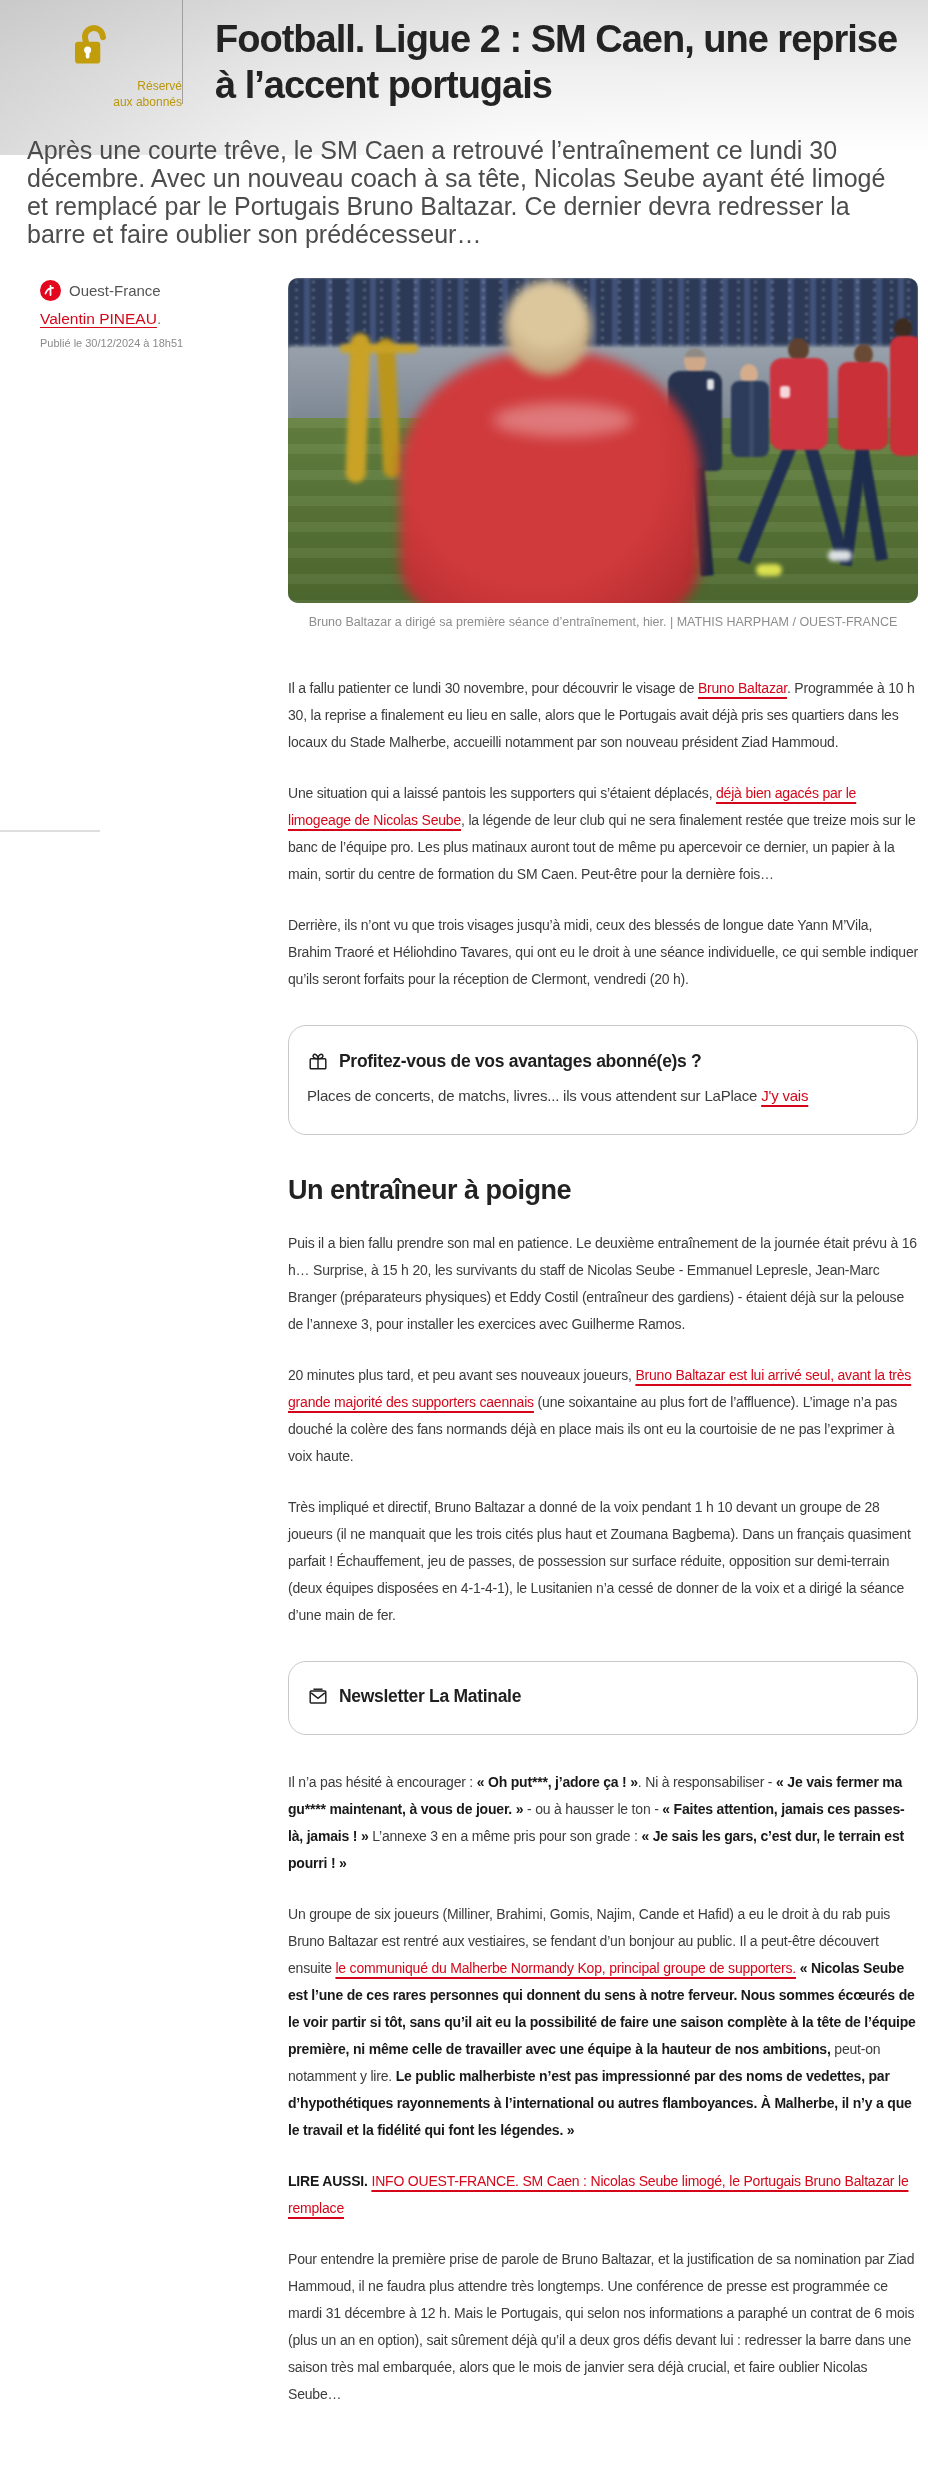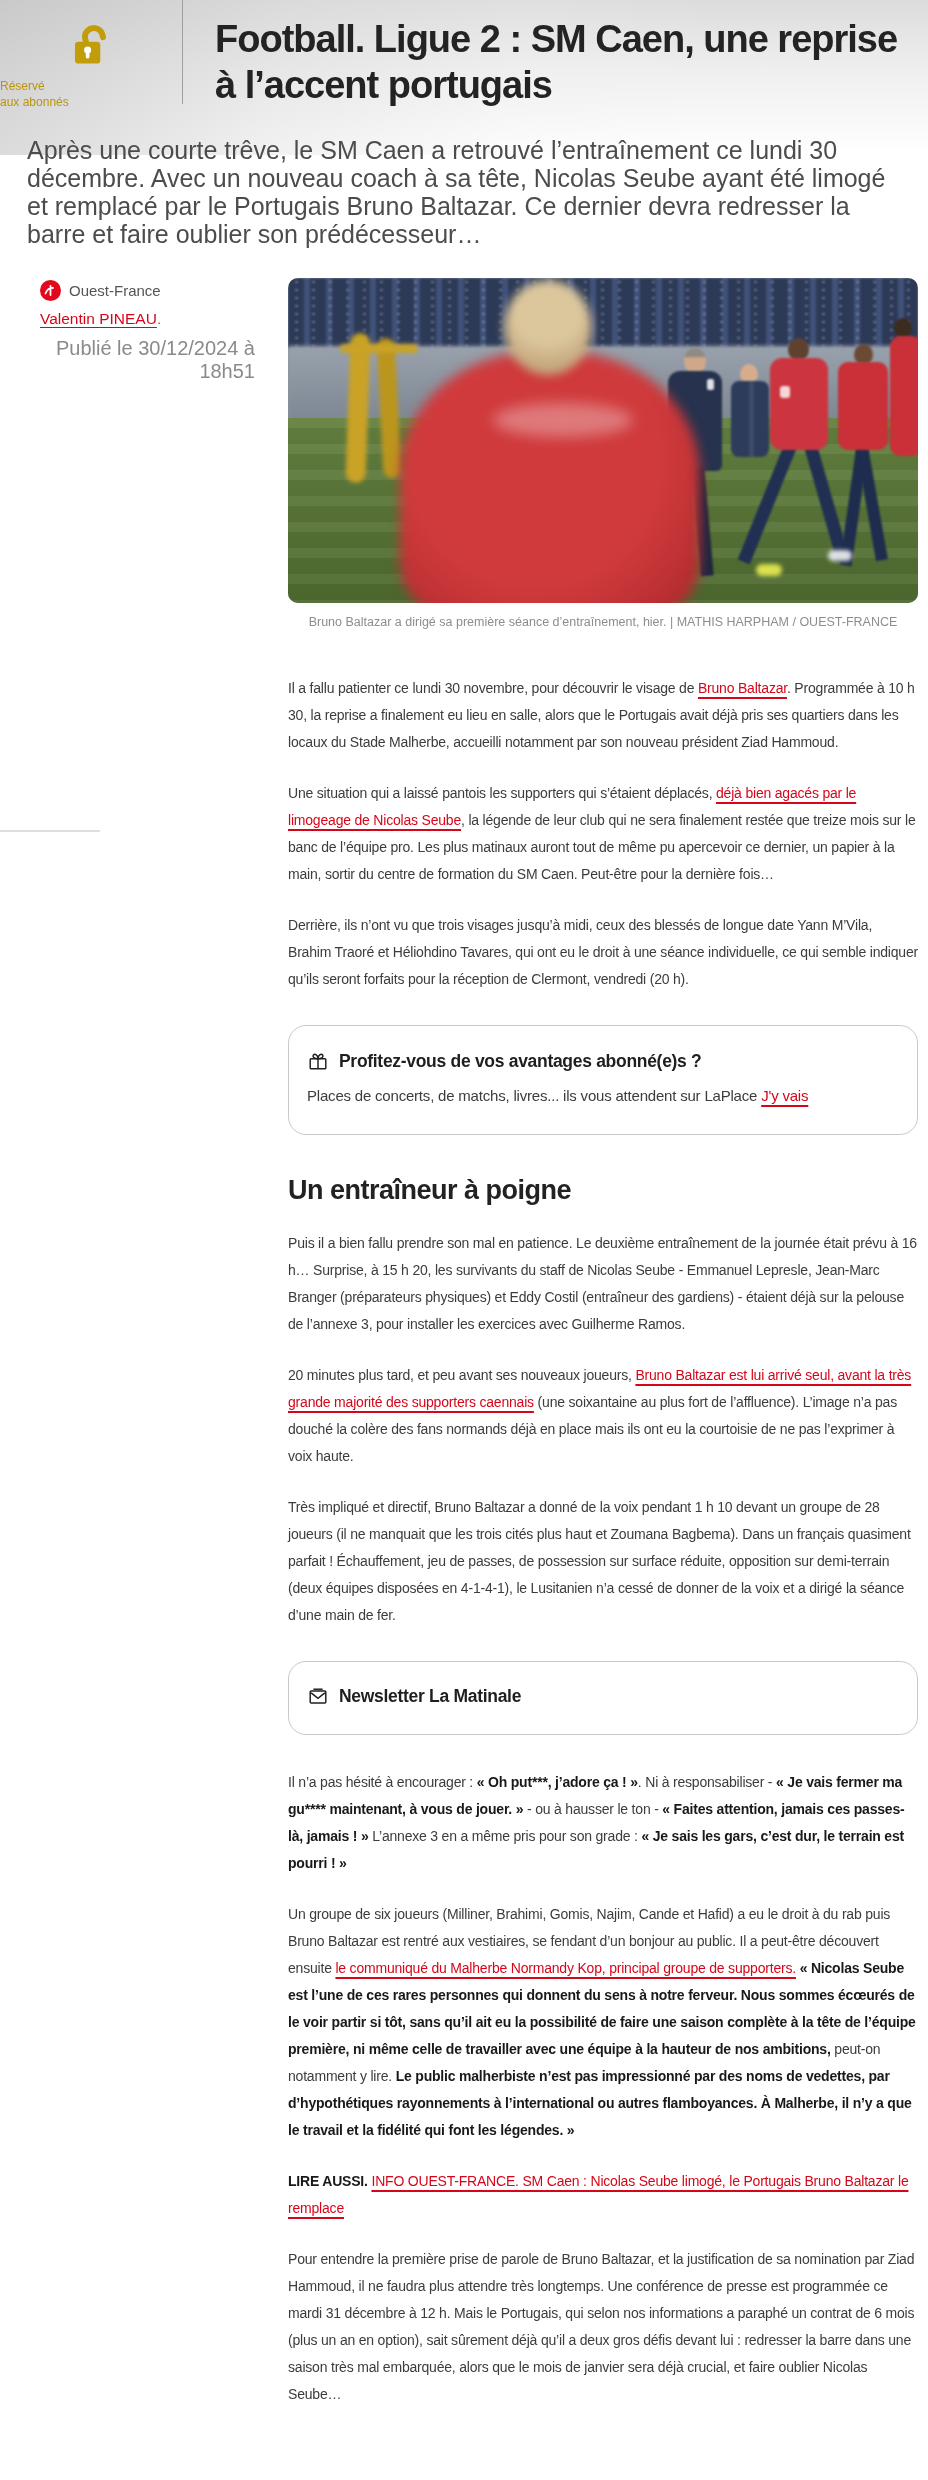--- a/index.html
+++ b/index.html
@@ -6,39 +6,39 @@
   html, body { background: #ffffff; }
   body { font-family: "Liberation Sans", "DejaVu Sans", sans-serif; color: #3c3c3c; }
   .page { width: 928px; position: relative; margin: 0 auto; padding-bottom: 24px; overflow: hidden; }
   .top-fade { position: absolute; top: 0; left: 0; right: 0; height: 155px; z-index: 0;
     background:
       linear-gradient(100deg, rgba(186,186,186,.55) 0%, rgba(215,215,215,.35) 30%, rgba(240,240,240,.18) 55%, rgba(255,255,255,0) 75%),
       linear-gradient(to bottom, #dcdcdc 0%, #efefef 45%, #ffffff 100%); }
 
   
   .header { position: relative; z-index: 1; display: flex; align-items: flex-start; padding: 14px 27px 0 0; }
-  .badge { width: 182px; flex: 0 0 182px; text-align: left; padding-top: 4px; }
+  .badge { width: 182px; flex: 0 0 182px; text-align: right; padding-top: 4px; }
   .badge svg { display: block; margin: 0 auto 6px; }
   .badge-label { font-size: 12px; line-height: 1.35; color: #b9960b; }
   .header-divider { position: absolute; left: 182px; top: 0; width: 1px; height: 104px; background: #9f9f9f; }
   .title-wrap { padding-left: 33px; padding-top: 2px; width: 720px; }
   h1 { font-size: 38px; line-height: 1.22; letter-spacing: -1px; color: #232323; font-weight: 700; }
 
   
   .lead { position: relative; z-index: 1; margin: 26px 27px 0; font-size: 25px; line-height: 28px; color: #4c4c4c; }
 
   
   .main { position: relative; margin-top: 30px; }
   .byline { position: absolute; left: 40px; top: 2px; width: 215px; font-size: 15px; color: #555; }
   .brand-row { display: flex; align-items: center; gap: 8px; }
   .brand-row svg { flex: 0 0 auto; }
   .author-row { margin-top: 9px; font-size: 15.5px; }
   .author-row a { color: #d6061a; text-decoration: underline; text-underline-offset: 3px; }
   .author-suffix { color: #777; }
-  .published { margin-top: 9px; color: #8a8a8a; font-size: 20px; text-align: right; }
+  .published { margin-top: 9px; color: #8a8a8a; font-size: 11px; }
   .rail-divider { position: absolute; left: 0; top: 552px; width: 100px; height: 2px; background: #dedede; }
 
   .content { margin-left: 288px; width: 630px; position: relative; z-index: 1; }
 
   
   figure { margin: 12px 0 46px; }
   .photo { position: relative; width: 630px; height: 325px; border-radius: 10px; overflow: hidden; background: #8b949e; }
   .photo div { position: absolute; }
   .ph-seats { left:0; top:0; width:100%; height:70px;
     background: radial-gradient(rgba(255,255,255,.4) 1.2px, transparent 1.8px) 0 0/17px 8px,

